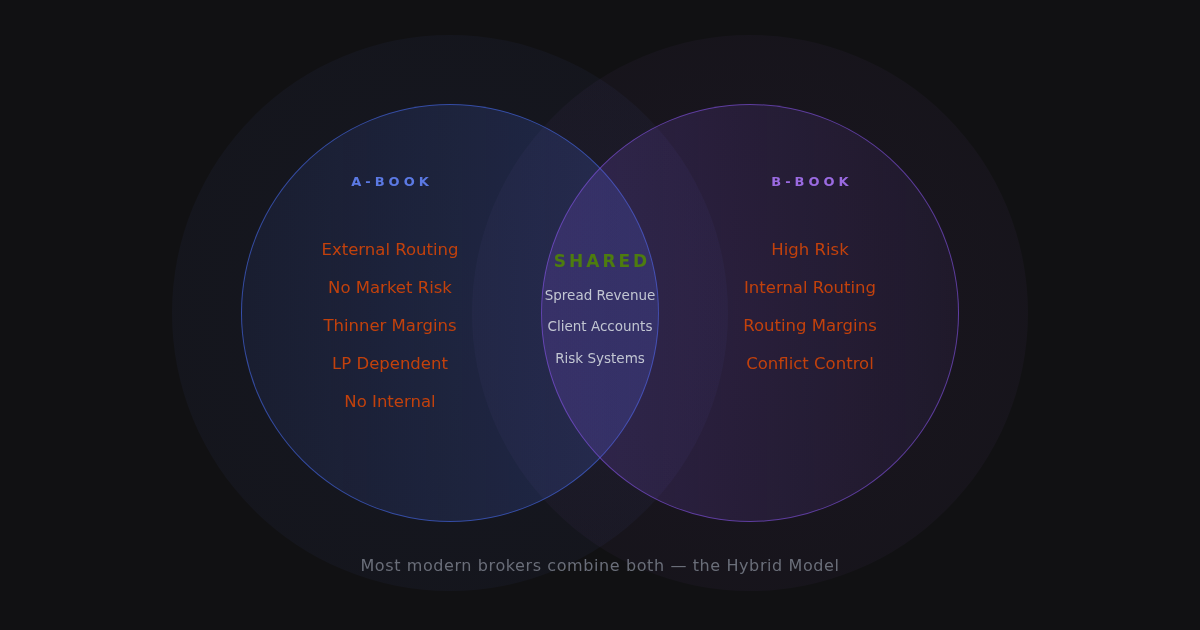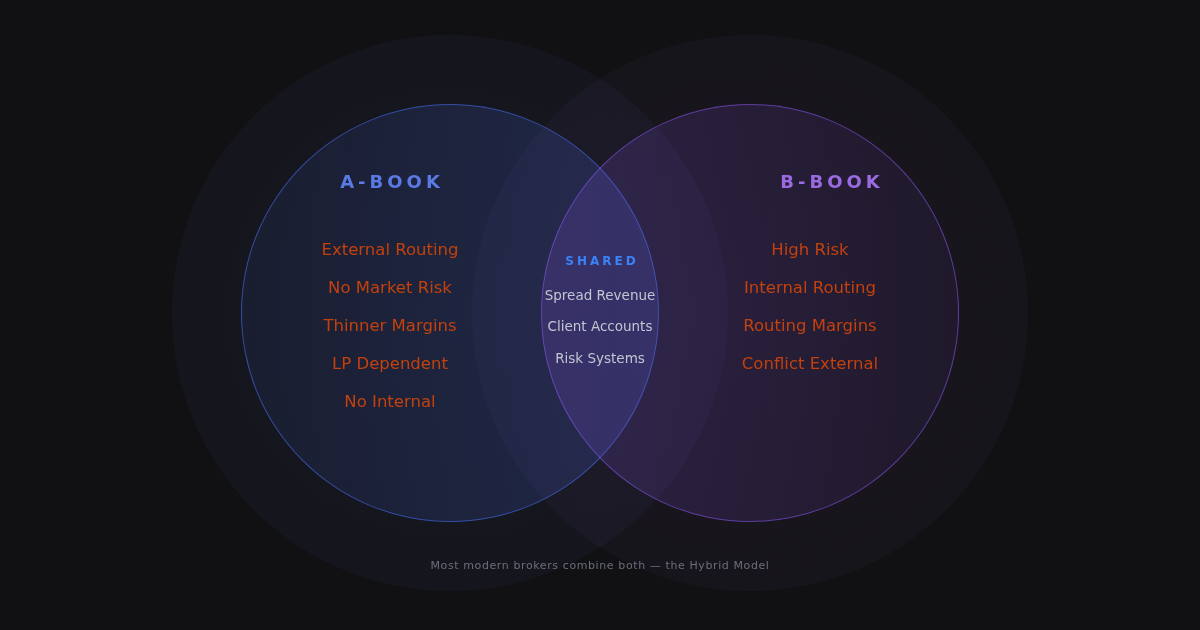--- a/index.html
+++ b/index.html
@@ -58,31 +58,31 @@
     left: 541px;
     border: 1.5px solid rgba(135,85,235,0.58);
     background: linear-gradient(270deg,
       rgba(125,80,210,0.08) 0%,
       rgba(125,80,210,0.22) 100%);
   }
   
   .label {
     position: absolute;
     transform: translate(-50%, -50%);
-    font-size: 18px;
+    font-size: 13px;
     font-weight: 700;
     letter-spacing: 4px;
     white-space: nowrap;
   }
   .label-a { left: 392px; top: 181px; color: #5b79e3; }
-  .label-b { left: 812px; top: 181px; color: #9a6ae0; margin-left: 20px; }
+  .label-b { left: 812px; top: 181px; color: #9a6ae0; }
   .label-shared {
     left: 602px; top: 261px;
-    color: #3b82f6;
-    font-size: 12px;
+    color: #4d7c0f;
+    font-size: 17px;
     letter-spacing: 3px;
   }
   
   .list {
     position: absolute;
     top: 230px;
     transform: translateX(-50%);
     display: flex;
     flex-direction: column;
   }
@@ -105,21 +105,21 @@
     justify-content: center;
     font-size: 13.5px;
     color: #c2c6d2;
     white-space: nowrap;
   }
   .caption {
     position: absolute;
     left: 600px;
     top: 565px;
     transform: translate(-50%, -50%);
-    font-size: 11px;
+    font-size: 16px;
     letter-spacing: 0.6px;
     color: #6a6e79;
     white-space: nowrap;
   }
 </style>
 </head>
 <body>
 
 <div class="canvas">
 
@@ -138,21 +138,21 @@
     <div class="item">No Market Risk</div>
     <div class="item">Thinner Margins</div>
     <div class="item">LP Dependent</div>
     <div class="item">No Internal</div>
   </div>
 
   <div class="list list-b">
     <div class="item">High Risk</div>
     <div class="item">Internal Routing</div>
     <div class="item">Routing Margins</div>
-    <div class="item">Conflict External</div>
+    <div class="item">Conflict Control</div>
   </div>
 
   <div class="list list-shared">
     <div class="s-item">Spread Revenue</div>
     <div class="s-item">Client Accounts</div>
     <div class="s-item">Risk Systems</div>
   </div>
 
   <div class="caption">Most modern brokers combine both — the Hybrid Model</div>
 

